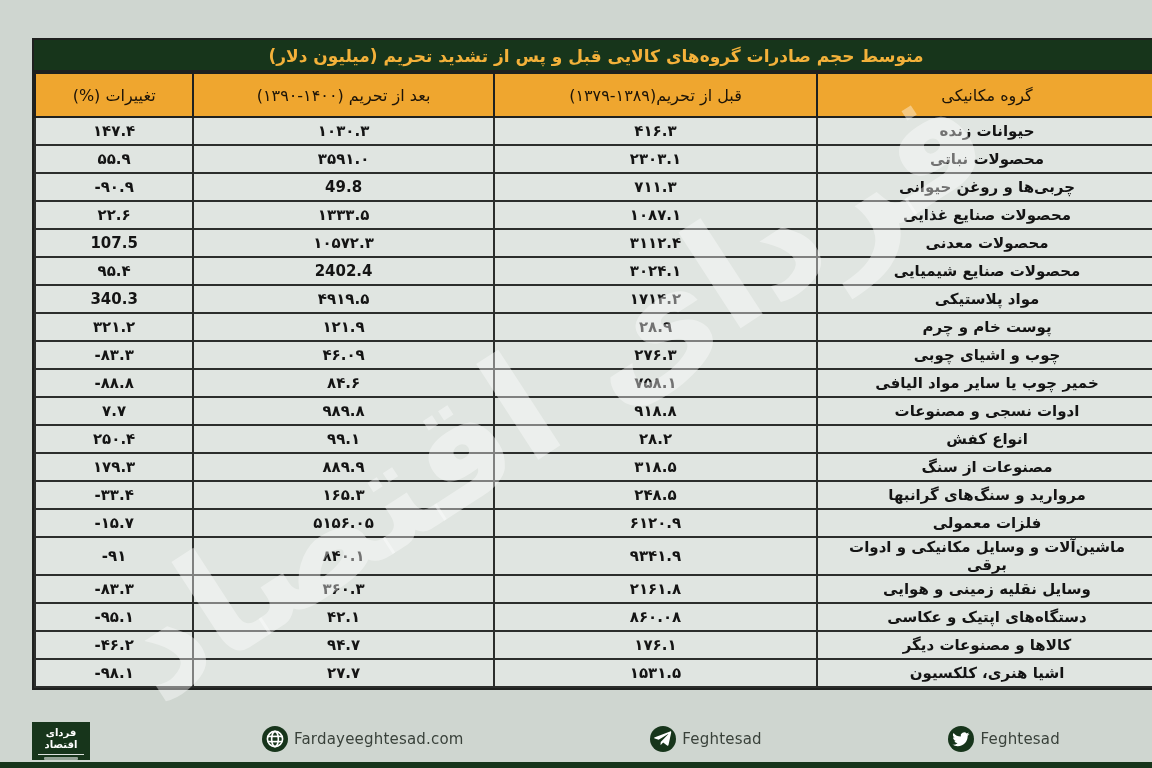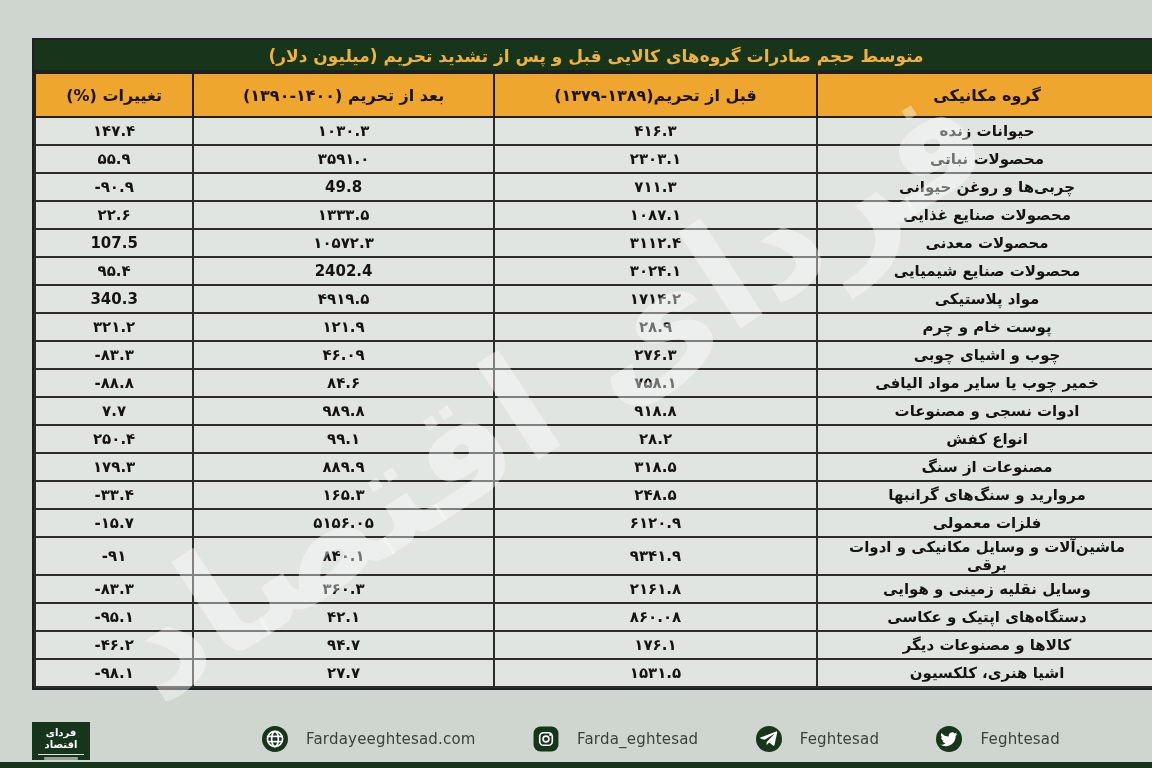--- a/index.html
+++ b/index.html
@@ -33,21 +33,21 @@
     border-bottom:2px solid var(--border);
     direction:rtl;
   }
   table{
     width:100%;border-collapse:collapse;table-layout:fixed;
   }
   thead th{
     background:var(--amber);
     color:#1c1408;
     height:44px;
-    font-size:16px;font-weight:bold;
+    font-size:16px;font-weight:normal;
     border:2px solid var(--border);
     text-align:center;vertical-align:middle;
     direction:rtl;
   }
   tbody td{
     background:var(--row-bg);
     height:28px;
     font-size:15px;font-weight:bold;
     border:2px solid #2c2e2c;
     text-align:center;vertical-align:middle;
@@ -71,21 +71,21 @@
     background:var(--dark-green);color:#fff;
     text-align:center;padding-top:5px;direction:rtl;
   }
   .logo .logo-text{font-size:10px;font-weight:bold;line-height:12px;}
   .logo .logo-rule{height:1px;background:rgba(255,255,255,.85);margin:3px 6px 2px;}
   .logo .logo-sub{height:3px;background:rgba(255,255,255,.55);margin:0 12px;border-radius:1px;}
   .social-row{
     position:absolute;left:262px;bottom:10px;width:798px;
     display:flex;justify-content:space-between;align-items:center;
   }
-  .social-item{display:flex;align-items:center;gap:18px;cursor:pointer;}
+  .social-item{display:flex;align-items:center;gap:6px;cursor:pointer;}
   .social-item .label{
     font-size:15px;color:var(--footer-ink);letter-spacing:.2px;
   }
   .social-item svg{display:block;}
   .bottom-strip{
     position:absolute;left:0;bottom:0;width:1152px;height:6px;
     background:var(--dark-green);z-index:5;
   }
 </style>
 </head>
@@ -269,31 +269,20 @@
           <circle cx="12" cy="12" r="12" fill="#17351b"></circle>
           <circle cx="12" cy="12" r="7" fill="none" stroke="#fff" stroke-width="1.5"></circle>
           <ellipse cx="12" cy="12" rx="3.1" ry="7" fill="none" stroke="#fff" stroke-width="1.5"></ellipse>
           <line x1="5.4" y1="9.6" x2="18.6" y2="9.6" stroke="#fff" stroke-width="1.5"></line>
           <line x1="5.4" y1="14.4" x2="18.6" y2="14.4" stroke="#fff" stroke-width="1.5"></line>
         </svg>
       </span>
       <span class="label">Fardayeeghtesad.com</span>
     </div>
 
-    <div class="social-item">
-      <span>
-        <svg width="26" height="26" viewBox="0 0 24 24">
-          <rect x="0.5" y="0.5" width="23" height="23" rx="6.5" fill="#17351b"></rect>
-          <rect x="6.2" y="6.2" width="11.6" height="11.6" rx="3.6" fill="none" stroke="#fff" stroke-width="1.5"></rect>
-          <circle cx="12" cy="12" r="2.7" fill="none" stroke="#fff" stroke-width="1.5"></circle>
-          <circle cx="15.9" cy="8.2" r="1" fill="#fff"></circle>
-        </svg>
-      </span>
-      <span class="label">Farda_eghtesad</span>
-    </div>
 
     <div class="social-item">
       <span>
         <svg width="26" height="26" viewBox="0 0 24 24">
           <circle cx="12" cy="12" r="12" fill="#17351b"></circle>
           <path transform="translate(3.4,3.6) scale(0.72)" fill="#fff" d="M9.04 15.47l-.37 3.66c.52 0 .75-.22 1.02-.49l2.45-2.34 5.08 3.72c.93.51 1.59.24 1.84-.86l3.34-15.64c.3-1.37-.5-1.9-1.4-1.57L1.6 9.57c-1.34.52-1.32 1.27-.23 1.61l4.98 1.55L17.92 5.5c.54-.36 1.03-.16.63.2L9.04 15.47z"></path>
         </svg>
       </span>
       <span class="label">Feghtesad</span>
     </div>

